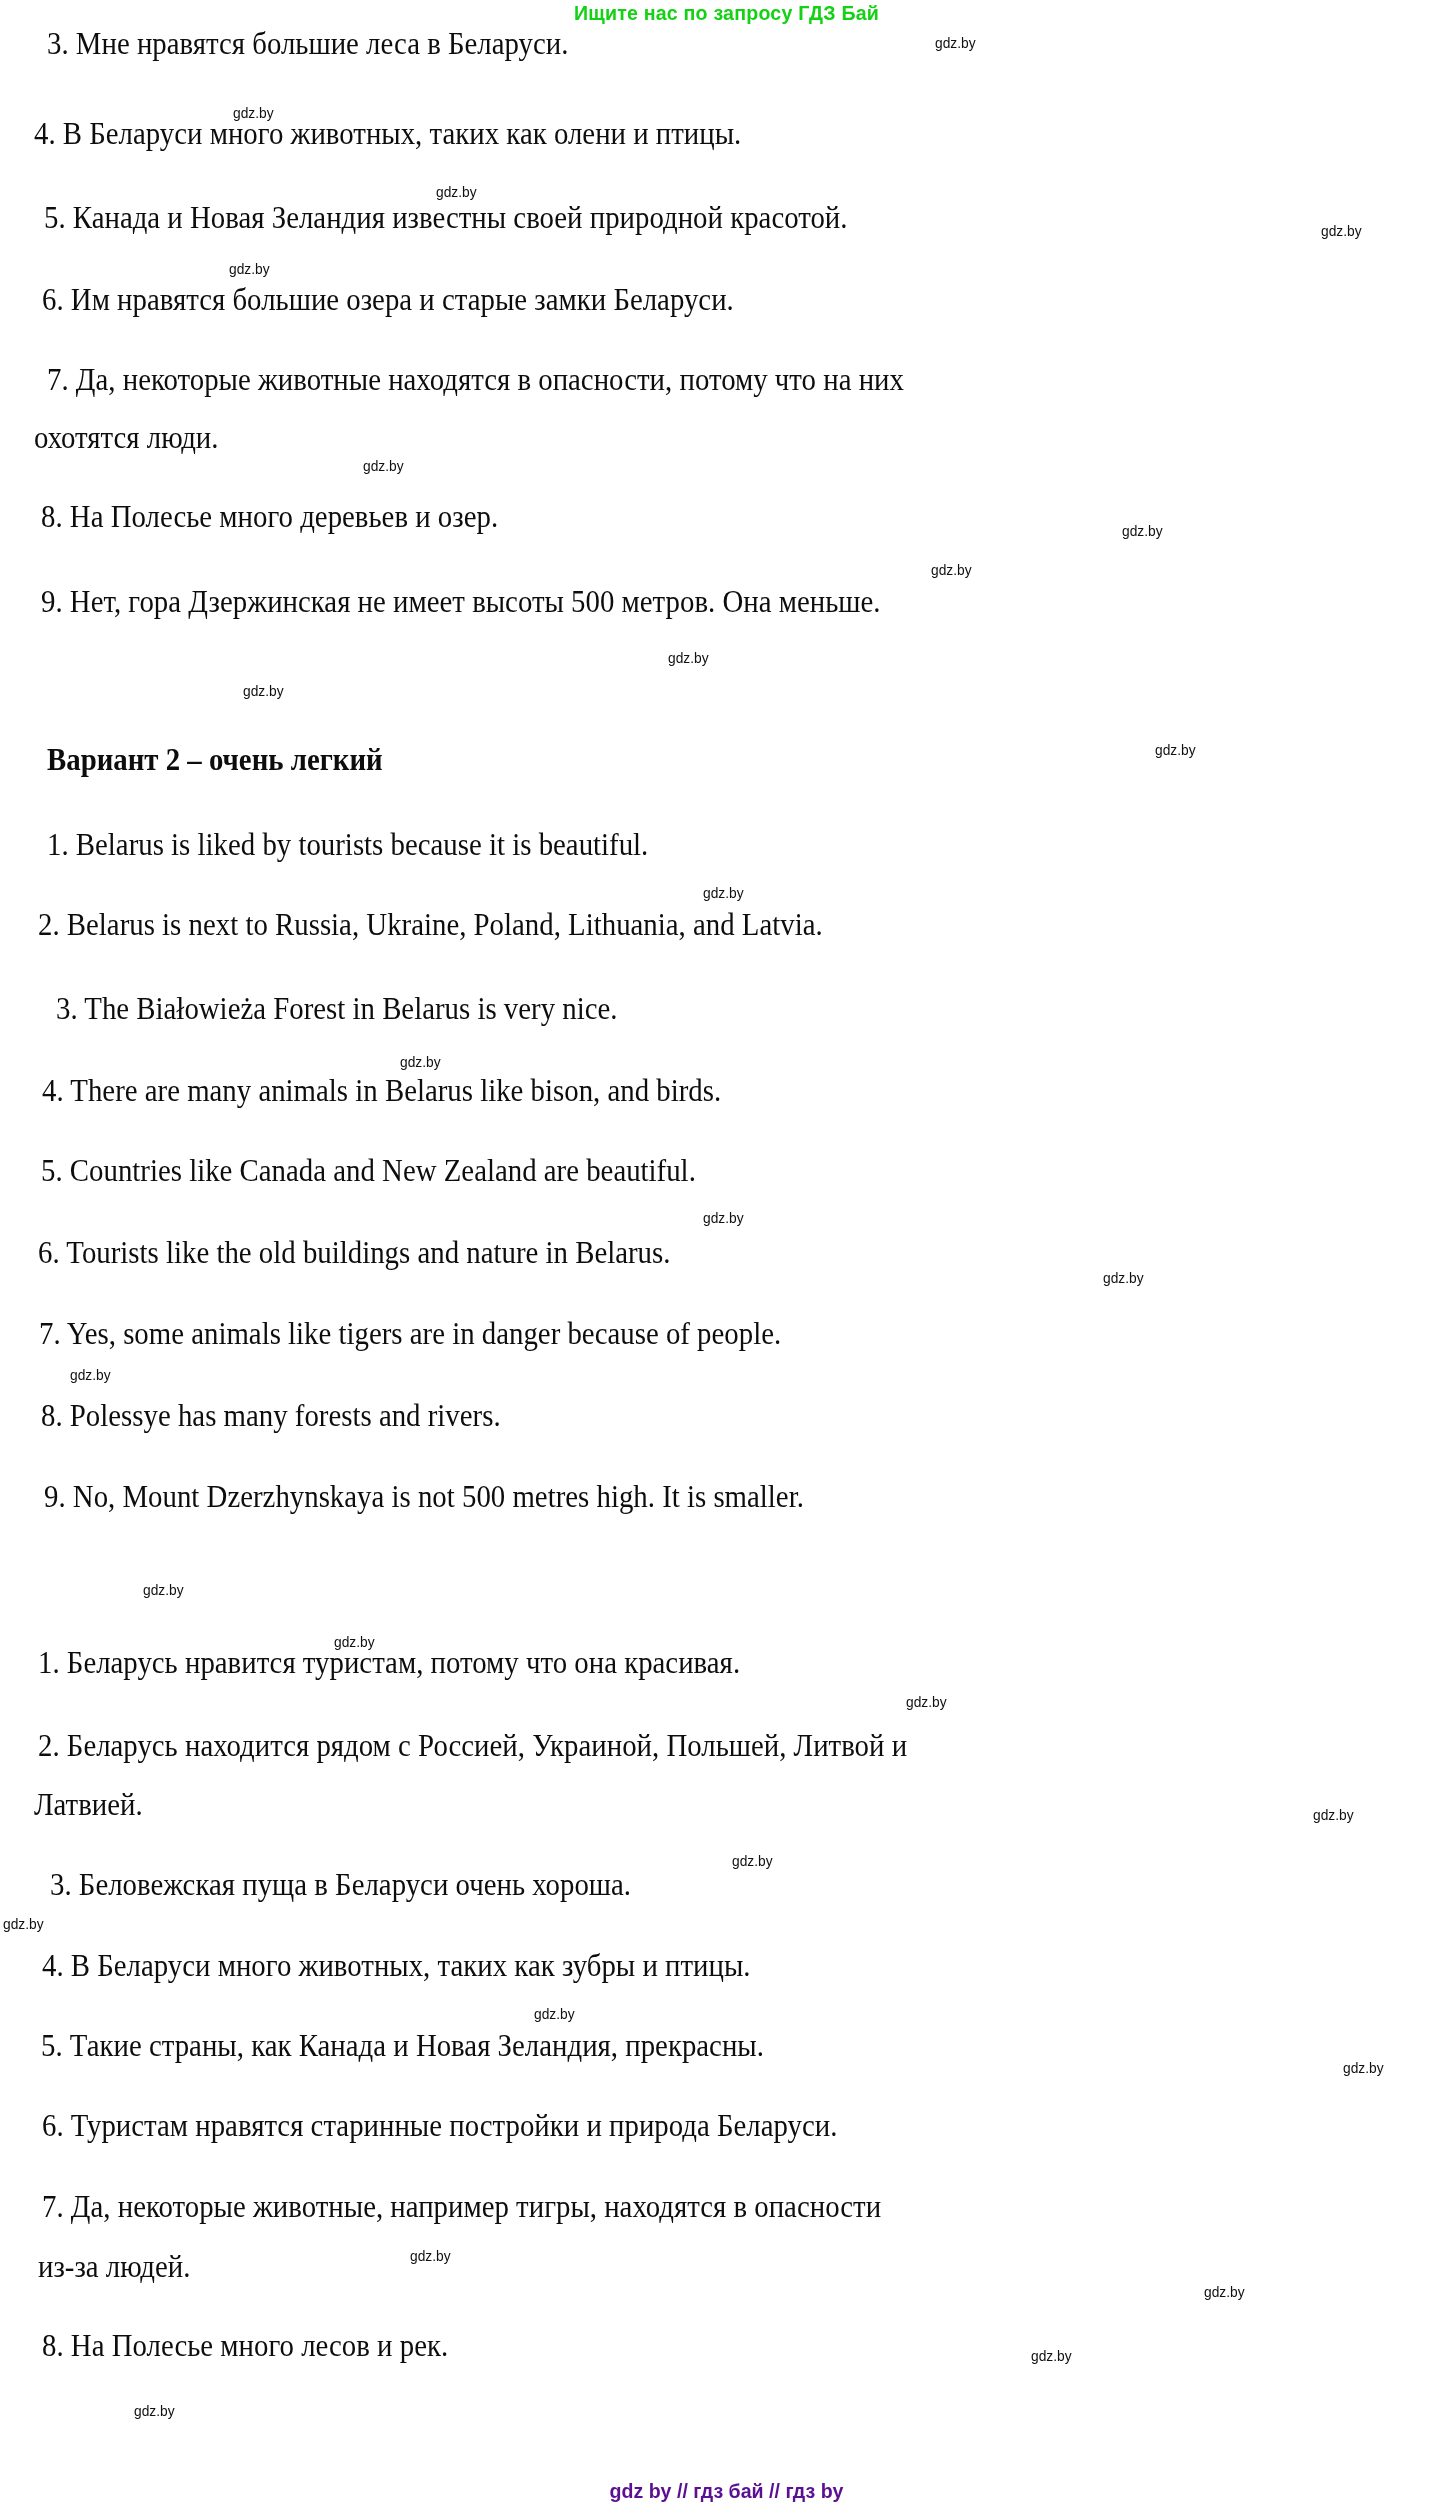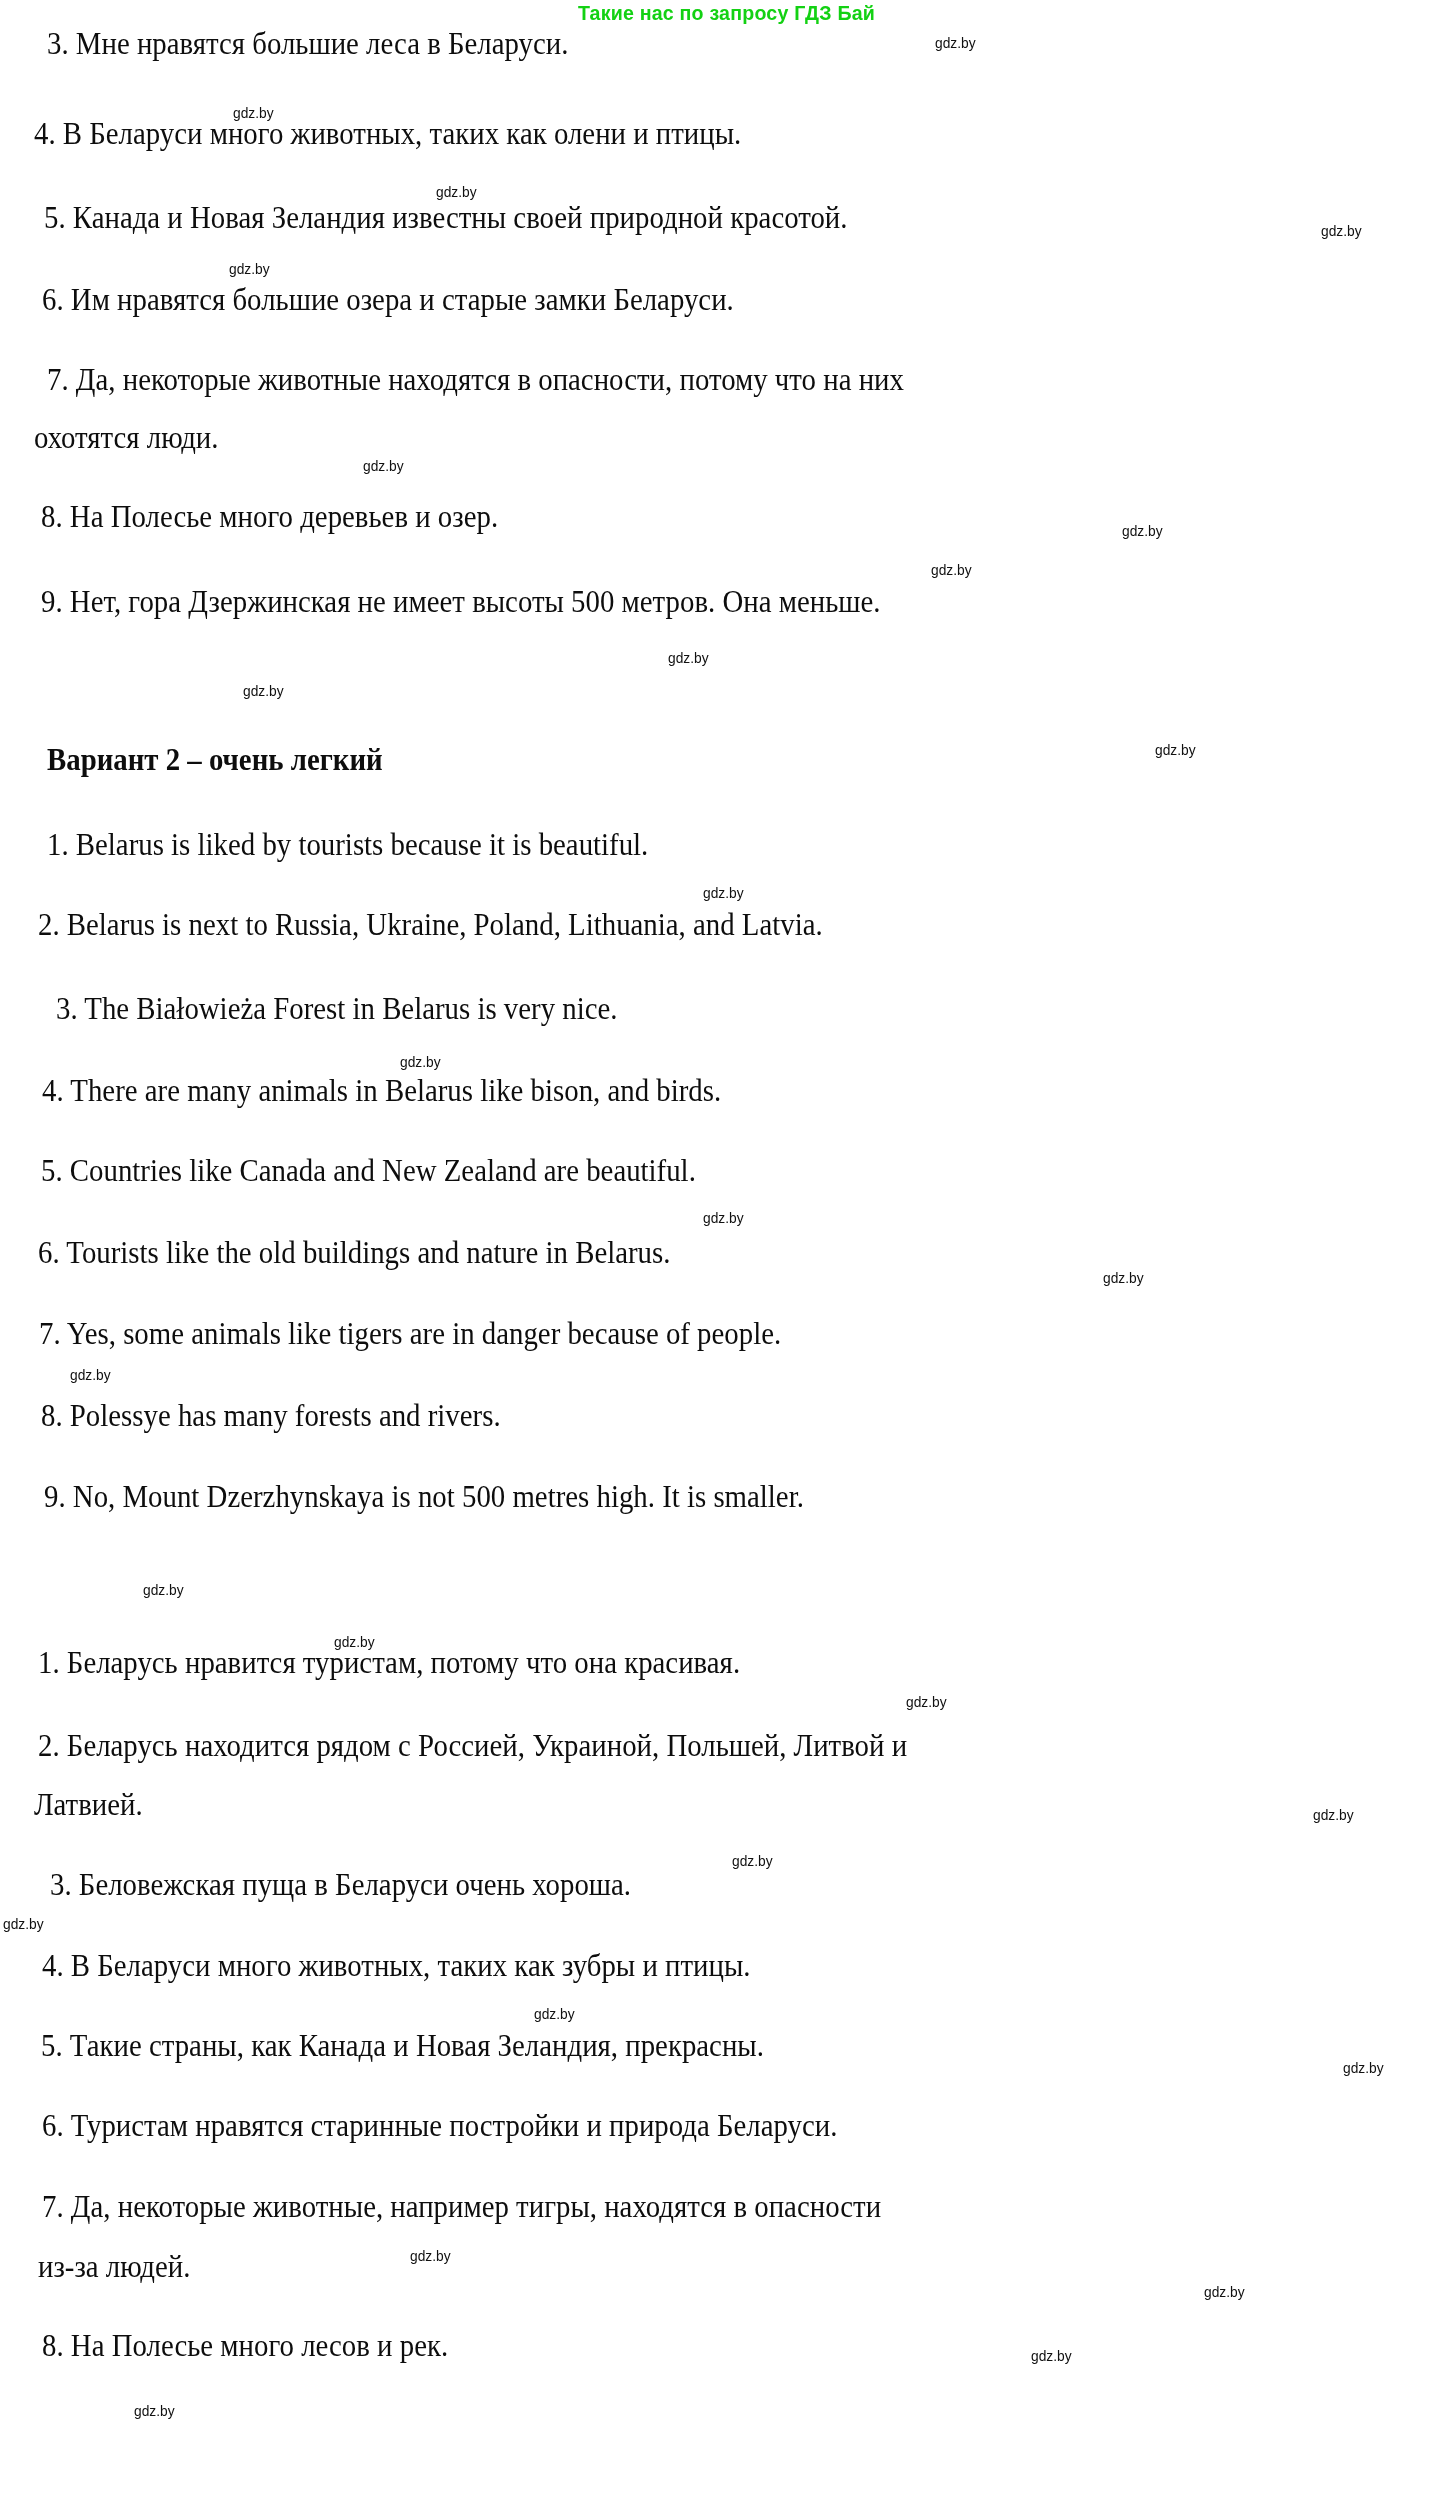--- a/index.html
+++ b/index.html
@@ -72,21 +72,21 @@
     white-space: nowrap;
     transform: scaleX(0.92);
     transform-origin: left center;
   }
 </style>
 </head>
 <body>
 
 <div id="page">
 
-  <div class="header-banner">Такие нас по запросу ГДЗ Бай</div>
+  <div class="header-banner">Ищите нас по запросу ГДЗ Бай</div>
 
   <div id="lines-layer">
       <div class="line" style="left: 47px; top: 28px;">3. Мне нравятся большие леса в Беларуси.</div>
       <div class="line" style="left: 34px; top: 118px;">4. В Беларуси много животных, таких как олени и птицы.</div>
       <div class="line" style="left: 44px; top: 202px;">5. Канада и Новая Зеландия известны своей природной красотой.</div>
       <div class="line" style="left: 42px; top: 284px;">6. Им нравятся большие озера и старые замки Беларуси.</div>
       <div class="line" style="left: 47px; top: 364px;">7. Да, некоторые животные находятся в опасности, потому что на них</div>
       <div class="line" style="left: 34px; top: 422px;">охотятся люди.</div>
       <div class="line" style="left: 41px; top: 501px;">8. На Полесье много деревьев и озер.</div>
       <div class="line" style="left: 41px; top: 586px;">9. Нет, гора Дзержинская не имеет высоты 500 метров. Она меньше.</div>
@@ -136,15 +136,16 @@
       <div class="wm" style="left: 732px; top: 1852px;">gdz.by</div>
       <div class="wm" style="left: 3.1px; top: 1915px;">gdz.by</div>
       <div class="wm" style="left: 534px; top: 2005px;">gdz.by</div>
       <div class="wm" style="left: 1343px; top: 2059px;">gdz.by</div>
       <div class="wm" style="left: 410px; top: 2247px;">gdz.by</div>
       <div class="wm" style="left: 1204px; top: 2283px;">gdz.by</div>
       <div class="wm" style="left: 1031px; top: 2347px;">gdz.by</div>
       <div class="wm" style="left: 134px; top: 2402px;">gdz.by</div>
     </div>
 
+  <div class="footer-banner">gdz by  //  гдз бай  //  гдз by</div>
 
 </div>
 
 
 </body></html>

